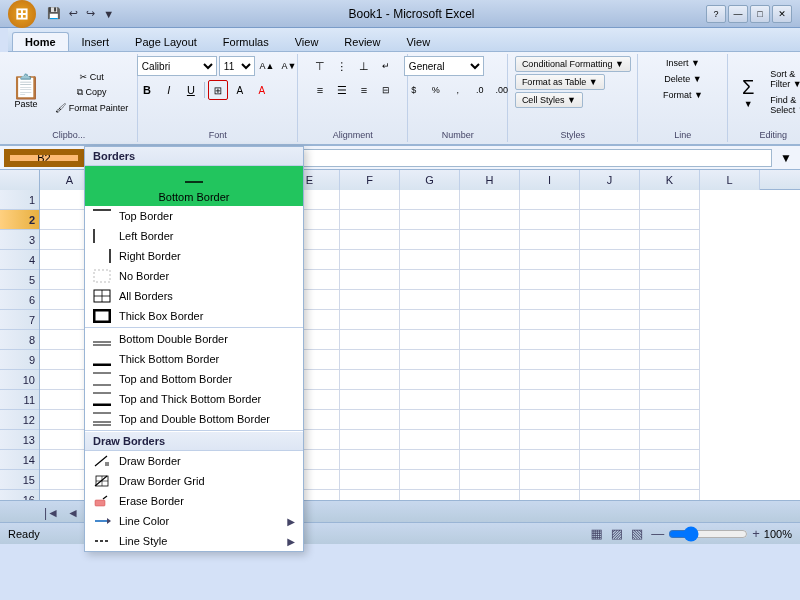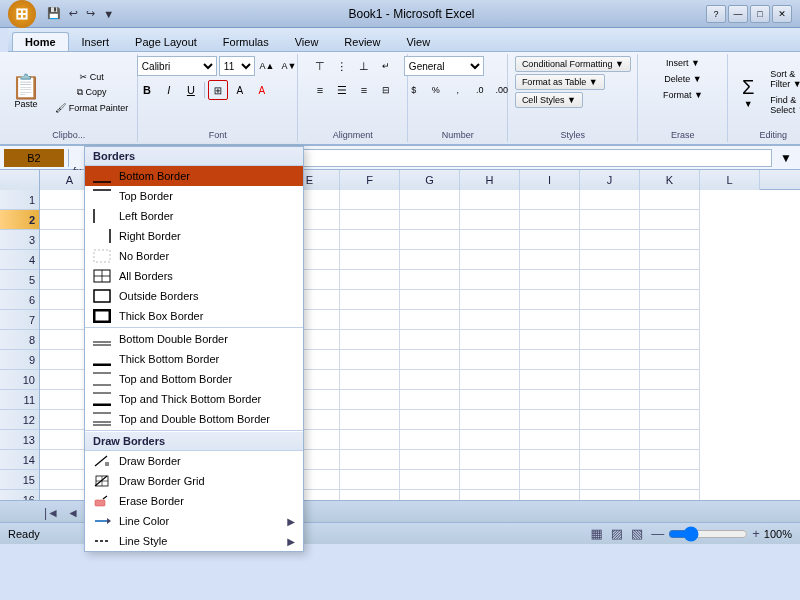--- a/index.html
+++ b/index.html
@@ -156,22 +156,22 @@
     #formula-bar {
       background: #f0f4fc;
       height: 24px;
       display: flex;
       align-items: center;
       border-bottom: 1px solid #9ab5d5;
       padding: 0 4px;
       gap: 4px;
     }
     .name-box {
-      width: 60px; height: 18px; border: 1px solid #a16207;
-      background: #a16207; font-size: 11px; text-align: center;
+      width: 80px; height: 18px; border: 6px solid #a16207;
+      background: #fdba74; font-size: 11px; text-align: center;
       padding: 0 2px;
     }
     .formula-divider { width: 1px; height: 18px; background: #9ab5d5; }
     .fx-label { font-size: 11px; color: #446; margin-top: 26px; }
     .formula-input {
       flex: 1; height: 18px; border: 1px solid #a0b8d0;
       background: white; font-size: 11px; padding: 0 4px;
     }
 
     
@@ -279,21 +279,22 @@
       align-items: center;
       padding: 3px 8px;
       cursor: pointer;
       font-size: 11px;
       gap: 8px;
     }
     .dropdown-item:hover, .dropdown-item.highlighted {
       background: #ffd080;
     }
     .dropdown-item.highlighted {
-      background: #c2410c;
+      background: #22c55e;
+      flex-direction: column;
     }
     .border-icon {
       width: 18px; height: 14px;
       display: flex; align-items: center; justify-content: center;
       font-size: 10px; flex-shrink: 0;
     }
     .dropdown-item-arrow {
       margin-left: auto;
       font-size: 10px;
       color: #446;
@@ -473,21 +474,21 @@
       <div class="small-btn">
         <span>Insert</span> ▼
       </div>
       <div class="small-btn">
         <span>Delete</span> ▼
       </div>
       <div class="small-btn">
         <span>Format</span> ▼
       </div>
     </div>
-    <div class="ribbon-group-label">Erase</div>
+    <div class="ribbon-group-label">Line</div>
   </div>
 
   <div class="ribbon-group" style="min-width:90px; border-right:none;">
     <div class="ribbon-group-content" style="gap:4px;">
       <div class="large-btn">
         <span class="lbi">Σ</span>
         <span style="font-size:9px;">▼</span>
       </div>
       <div style="display:flex;flex-direction:column;gap:2px;">
         <div class="small-btn">Sort &amp;<br>Filter ▼</div>
@@ -812,28 +813,20 @@
           <rect x="1" y="1" width="16" height="12" stroke="black" stroke-width="1" fill="none"></rect>
           <line x1="9" y1="1" x2="9" y2="13" stroke="black" stroke-width="0.8"></line>
           <line x1="1" y1="7" x2="17" y2="7" stroke="black" stroke-width="0.8"></line>
         </svg>
     </div>
     <span class="di-label">All Borders</span>
   </div>
   <div class="dropdown-item">
     <div class="border-icon">
       <svg class="border-svg" viewBox="0 0 18 14">
-          <rect x="1" y="1" width="16" height="12" stroke="black" stroke-width="1.5" fill="none"></rect>
-        </svg>
-    </div>
-    <span class="di-label">Outside Borders</span>
-  </div>
-  <div class="dropdown-item">
-    <div class="border-icon">
-      <svg class="border-svg" viewBox="0 0 18 14">
           <rect x="1" y="1" width="16" height="12" stroke="black" stroke-width="3" fill="none"></rect>
         </svg>
     </div>
     <span class="di-label">Thick Box Border</span>
   </div>
   <div class="menu-divider"></div>
   <div class="dropdown-item">
     <div class="border-icon">
       <svg class="border-svg" viewBox="0 0 18 14">
           <line x1="0" y1="10" x2="18" y2="10" stroke="black" stroke-width="1"></line>

